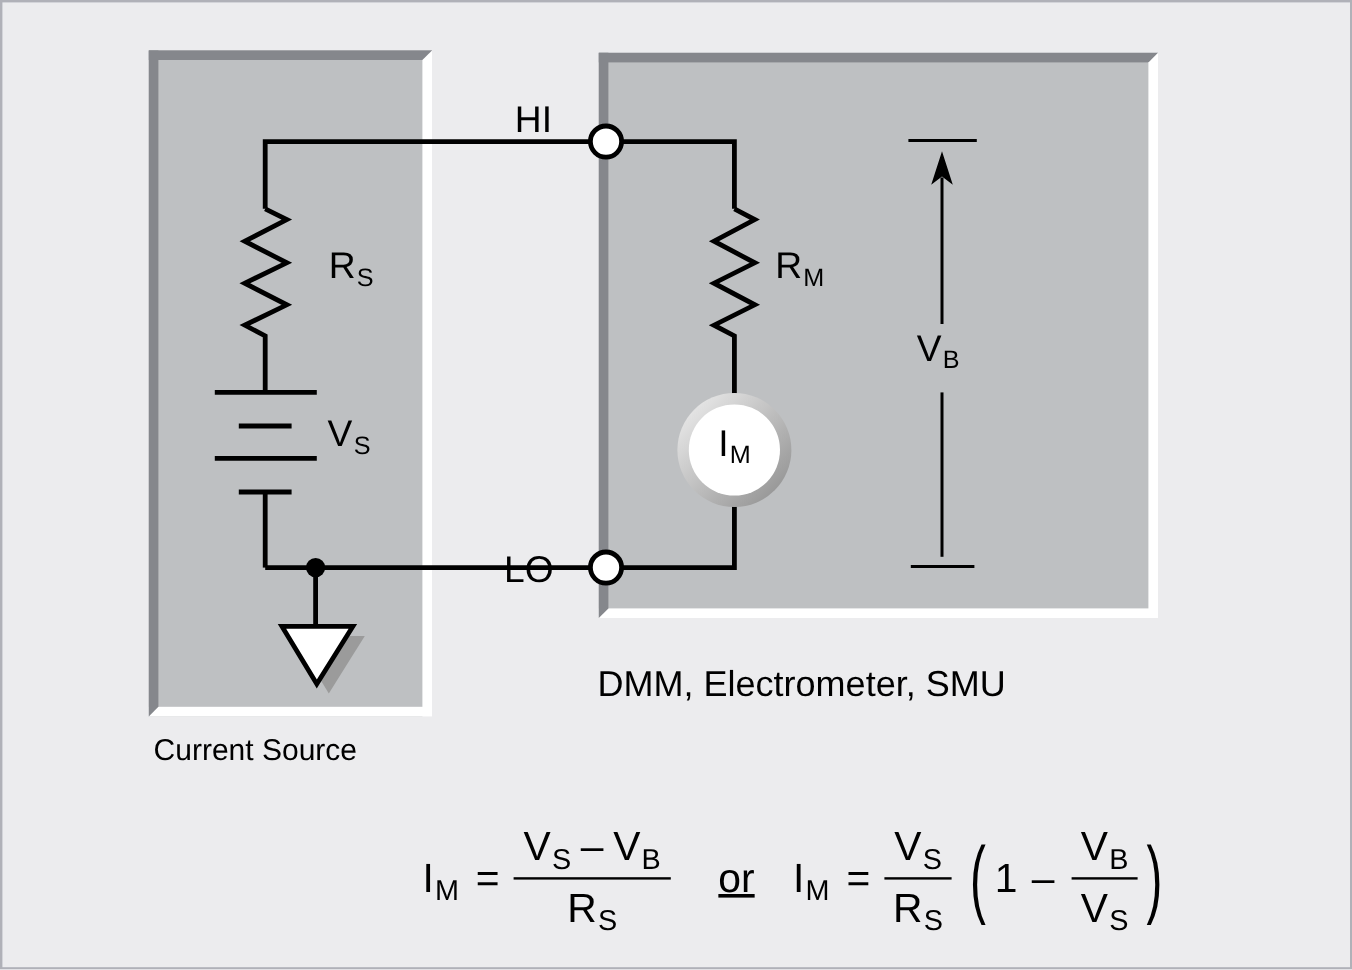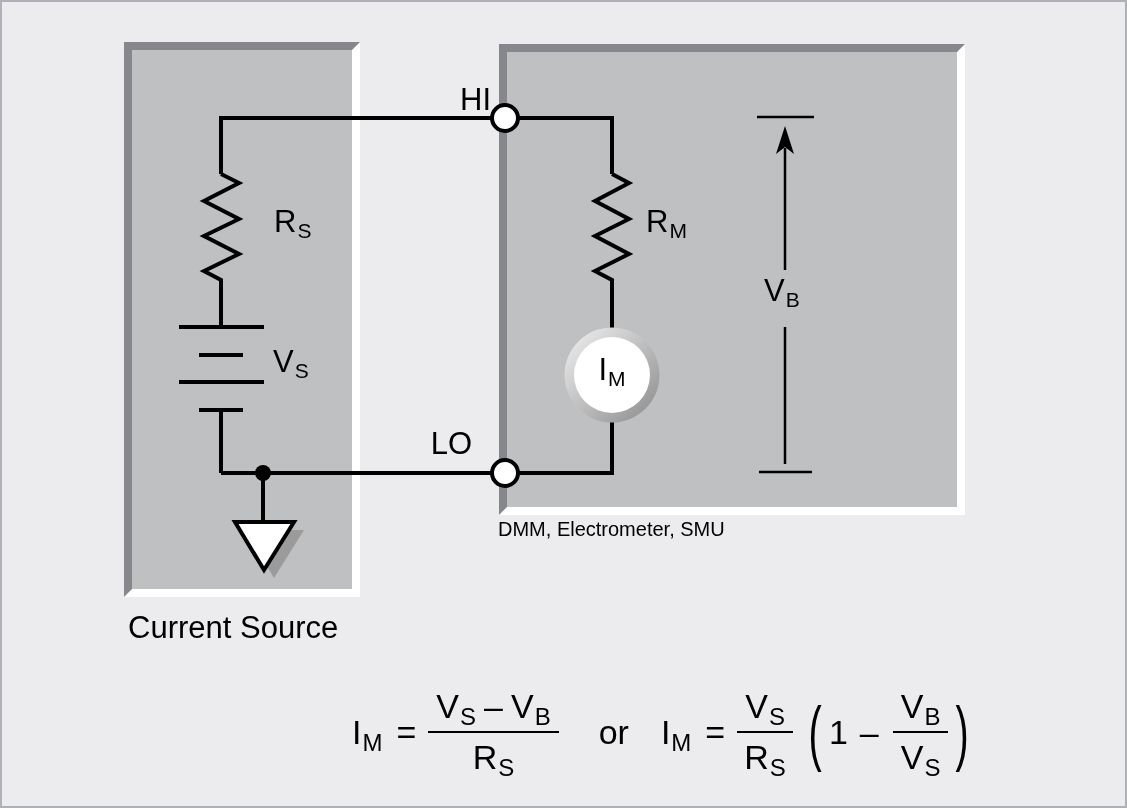--- a/index.html
+++ b/index.html
@@ -22,39 +22,39 @@
     box-sizing: border-box;
   }
   .box-current-source { left:122px; top:40px;  width:236px; height:555px; }
   .box-instrument     { left:497px; top:42px;  width:466px; height:471px; }
 
   .circuit-svg { position:absolute; left:0; top:0; width:1127px; height:808px; }
 
   .label { position:absolute; font-size:31px; line-height:1.05; white-space:nowrap; }
   .sub   { font-size:21px; position:relative; top:0.28em; margin-left:1px; }
 
-  .label-hi { left:439px; top:82px;  width:50px; text-align:right; }
-  .label-lo { left:418px; top:426px; width:52px; text-align:right; }
+  .label-hi { left:427px; top:82px;  width:50px; }
+  .label-lo { left:418px; top:457px; width:52px; }
   .label-rs { left:272px; top:204px; }
   .label-vs { left:271px; top:344px; }
   .label-rm { left:644px; top:204px;text-align:center; }
   .label-im { left:582px; top:352px; width:56px; text-align:center; }
   .label-vb { left:762px; top:273px; }
 
-  .caption-current-source { left:126px; top:610px; font-size:31px; }
-  .caption-instrument     { left:496px; top:510px; font-size:20px; line-height:34px; white-space:normal; width:420px; }
+  .caption-current-source { left:126px; top:610px; font-size:25px; }
+  .caption-instrument     { left:496px; top:552px; font-size:30px; line-height:34px; white-space:normal; width:420px; }
 
   .formula {
     position:absolute; left:350px; top:680px; height:100px;
     display:flex; align-items:center;
     font-size:34px;
   }
   .formula .f-sub { font-size:24px; position:relative; top:0.3em; margin-left:1px; }
   .f-eq  { margin:0 12px 0 14px; }
-  .f-or  { margin:0 32px 0 40px; }
+  .f-or  { margin:0 32px 0 40px;text-decoration:underline; }
   .frac  { display:inline-flex; flex-direction:column; align-items:center; text-align:center; }
   .frac .num { padding:0 8px 5px; border-bottom:2.5px solid #000; display:flex; align-items:baseline; }
   .frac .den { padding-top:5px; }
   .num-minus { margin:0 8px; }
   .paren { font-size:72px; line-height:0.9; transform:scaleX(0.55); font-weight:400; }
   .paren-open  { margin:0 2px 0 10px; }
   .paren-close { margin-left:2px; }
   .f-one { margin-right:12px; }
   .f-minus2 { margin-right:14px; }
 </style>

